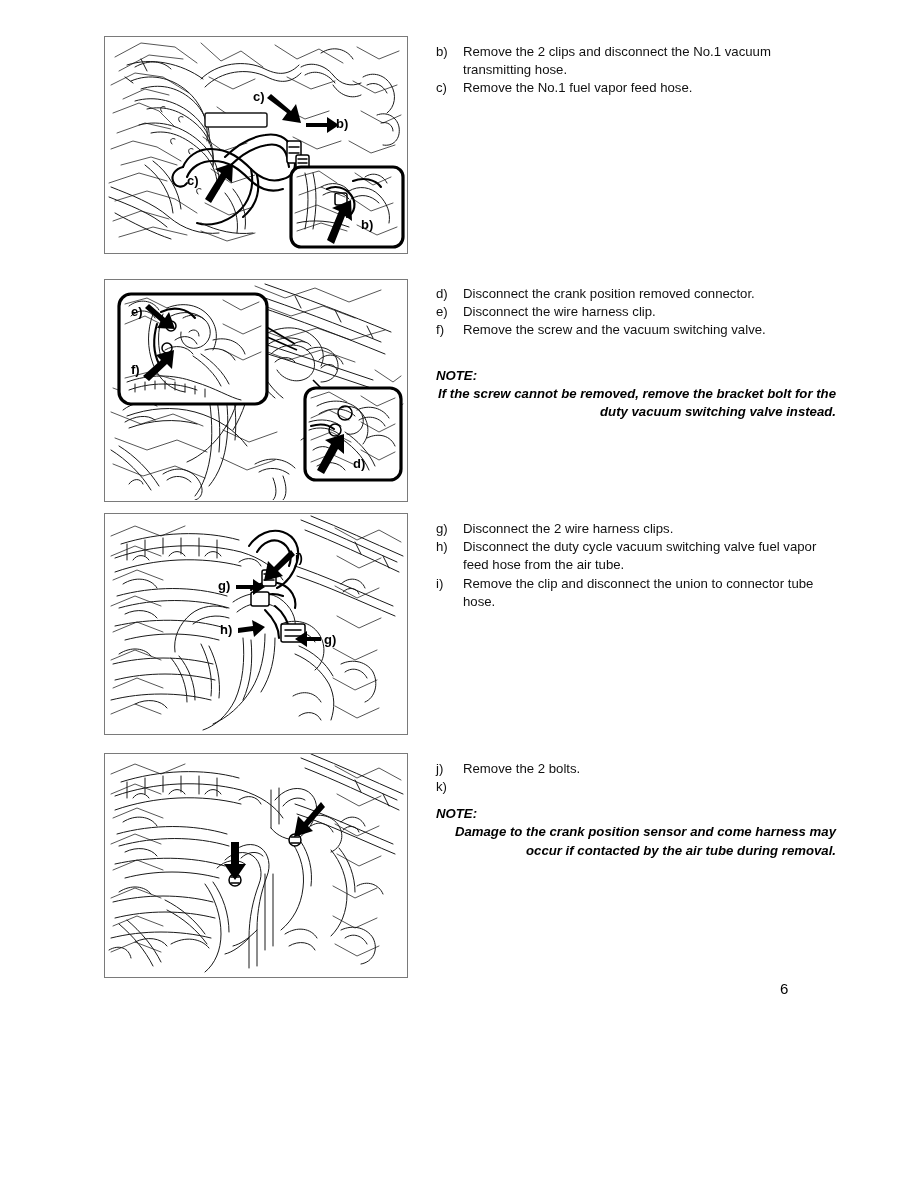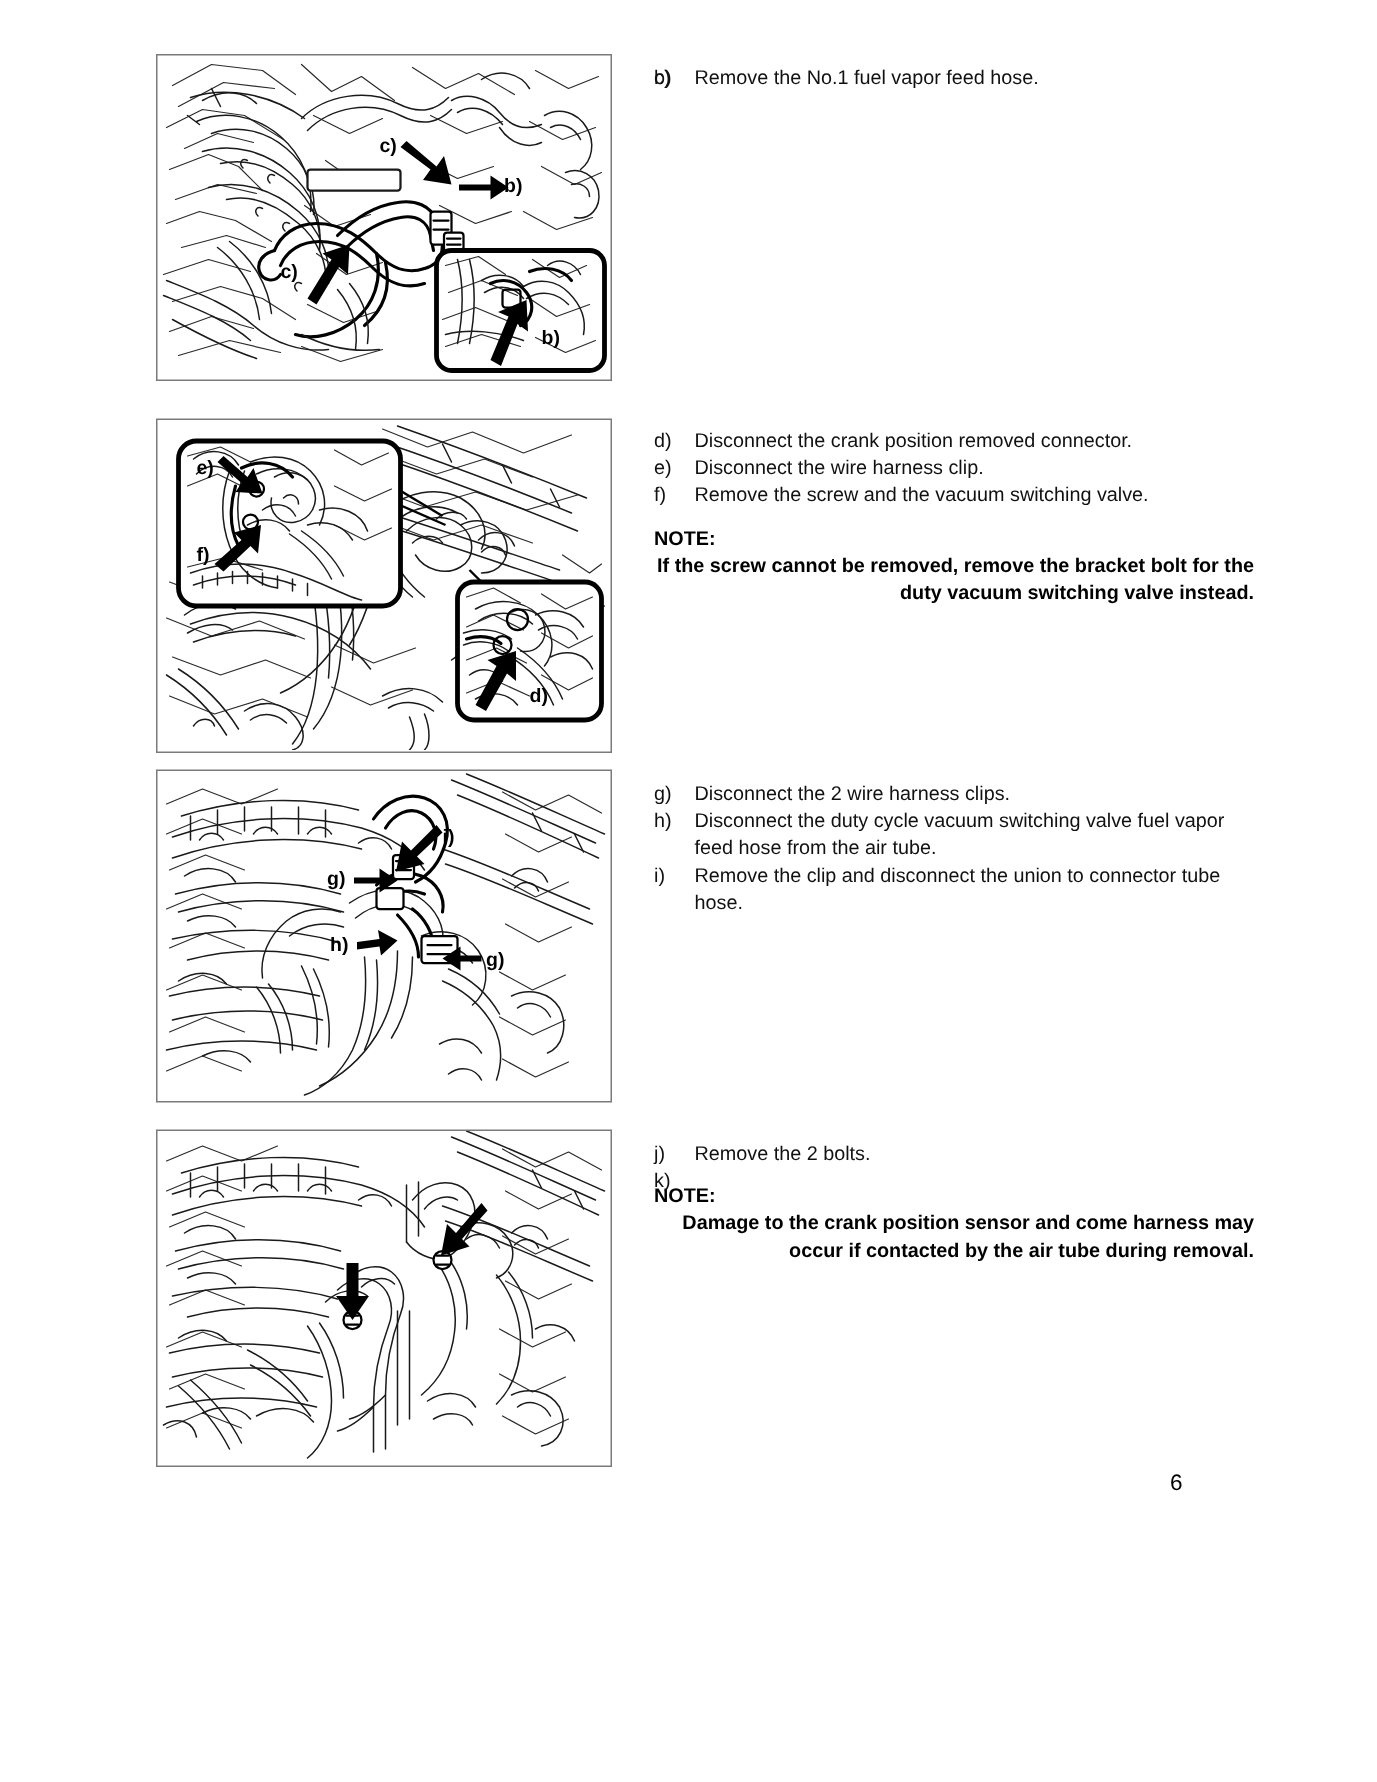--- a/index.html
+++ b/index.html
@@ -48,21 +48,22 @@
     color: #111;
   }
   .instr-marker {
     position: absolute;
     left: 0;
     top: 0;
     font-size: 13.2px;
     line-height: 18.2px;
   }
   .note-block {
-    margin-top: 10px;
+    margin-top: 27px;
+    font-style: italic;
   }
   .note-title {
     font-weight: bold;
     font-size: 13.2px;
     line-height: 18.2px;
   }
   .note-text {
     font-weight: bold;
     font-size: 13.2px;
     line-height: 18.2px;
@@ -615,20 +616,21 @@
     <g class="arrow">
       <path d="M126 88 L126 110 L119 110 L130 126 L141 110 L134 110 L134 88 Z"></path>
     </g>
   </svg>
 </div>
 
 <div class="instr-block" style="top:43px;">
   <ul class="instr-list">
     <li class="instr-item">
       <span class="instr-marker">b)</span>
+      <span>Remove the 2 clips and disconnect the No.1 vacuum transmitting hose.</span>
     </li>
     <li class="instr-item">
       <span class="instr-marker">c)</span>
       <span>Remove the No.1 fuel vapor feed hose.</span>
     </li>
   </ul>
 </div>
 
 <div class="instr-block" style="top:285px;">
   <ul class="instr-list">

